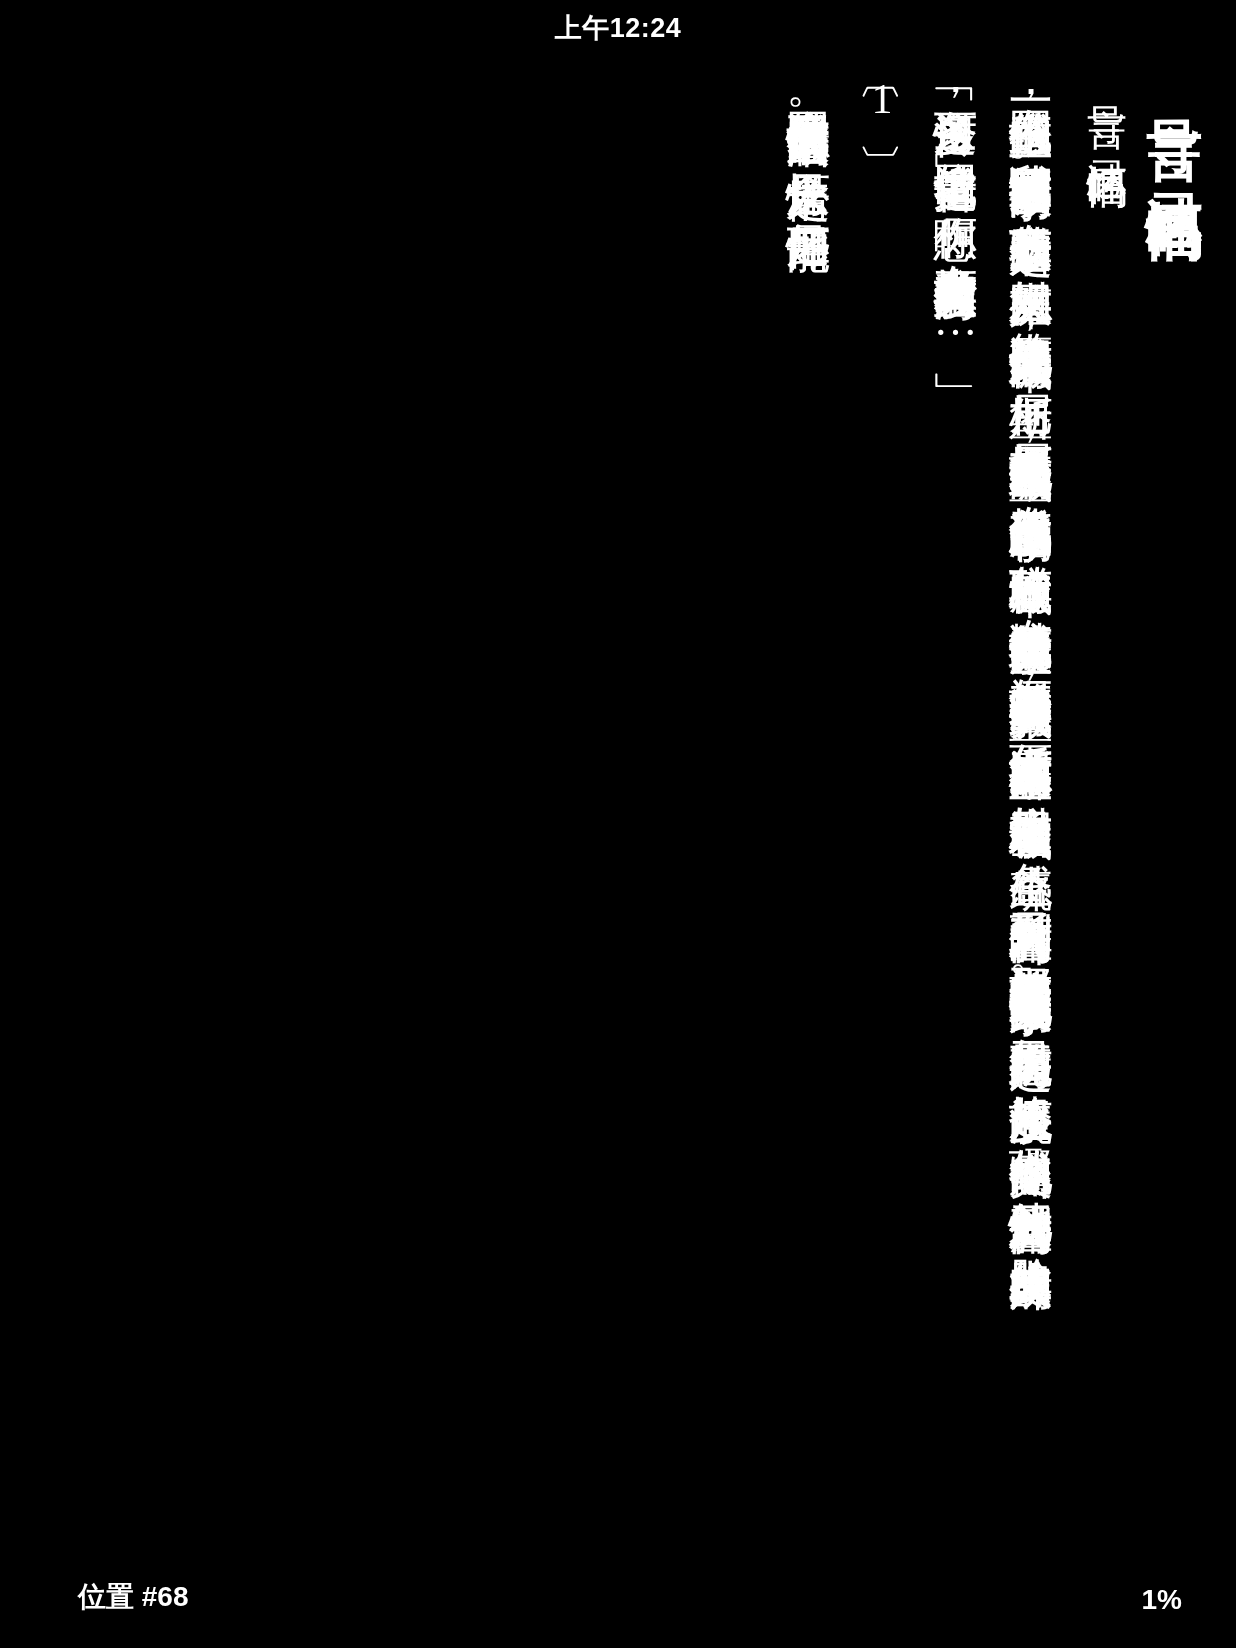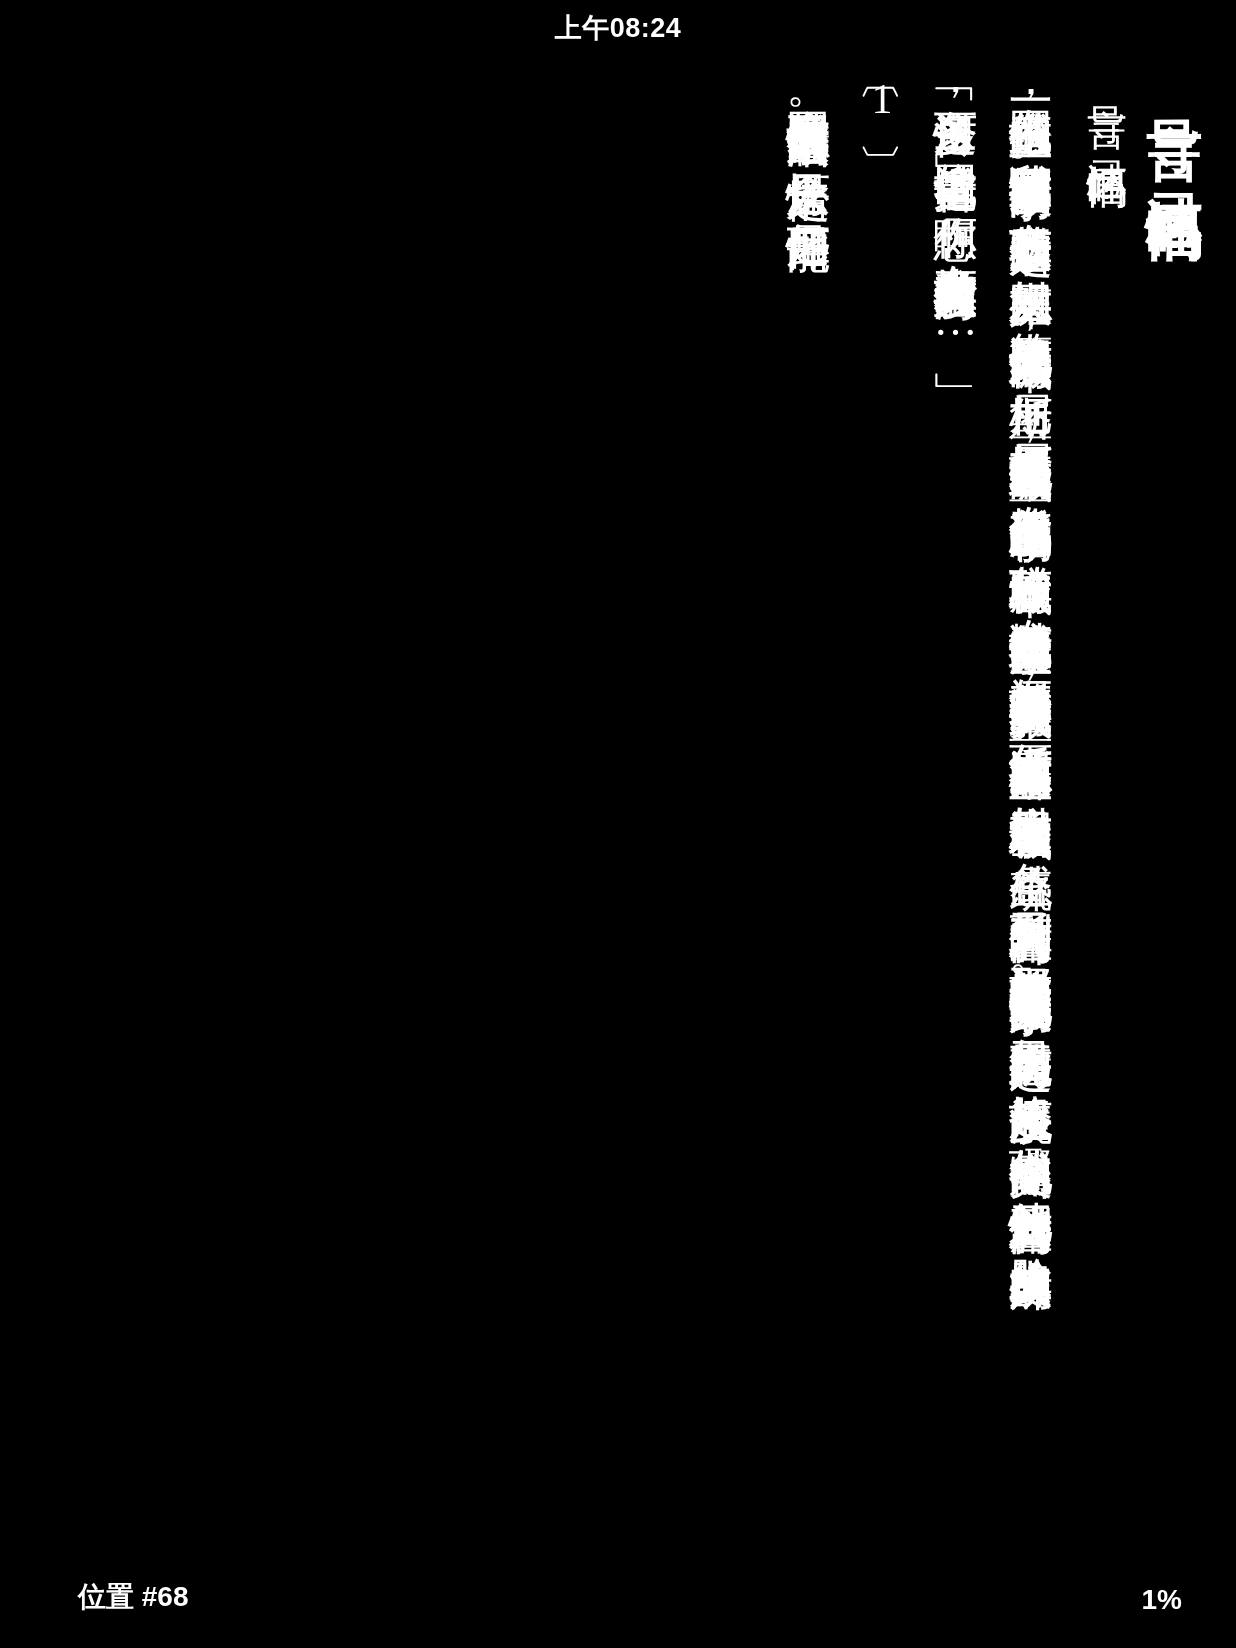--- a/index.html
+++ b/index.html
@@ -112,21 +112,21 @@
     font-family: "Liberation Sans", "DejaVu Sans", sans-serif;
     font-size: 28px;
     font-weight: bold;
     color: #ffffff;
   }
 </style>
 </head>
 <body>
 
 <div class="statusbar">
-  <span class="clock">上午08:24</span>
+  <span class="clock">上午12:24</span>
 </div>
 
 <div class="reader">
   <div class="vtext">
     <span class="title">导言 忌讳怀旧吗？</span>
     <span class="subtitle">导言  忌讳怀旧吗？</span>
     <span class="para">在俄国的一份报纸上，我读过一篇描写近期回国访问的故事。在苏联的边界开放之后，一对夫妇从德国来，第一次访问他们父母亲原来居住的城市，柯尼斯堡。柯尼斯堡原来是中世纪条顿骑士团的城堡，在战后年代改造成了加里宁格勒，苏联的一座样板城市。在该城往昔普鲁士时代的废墟中，还保存着孤单单的一座没有圆顶的哥特式大教堂，任凭雨水淅淅沥沥打在康德的墓碑上。这对夫妇走遍加里宁格勒全城，备感生疏，只有到了普列高利雅河畔，那里的蒲公英和干草的气味才送来了关于他们父母亲的故事。年事已高的男人跪在河边，捧起故乡河水洗脸。骤然的疼痛令他尖叫，他赶快躲开普列高利雅河，脸上的皮肤疼得火辣辣的。</span>
     <span class="para">「这条河多可怜，」一位俄国记者挖苦道，「你想啊，有多少垃圾和有毒的废料倾泻在河里……」</span>
     <span class="sectionmark">〔1〕</span>
     <span class="para">这个俄国记者并不同情这个德国人的眼泪。怀念是人之常情，但是怀旧却可能</span>

